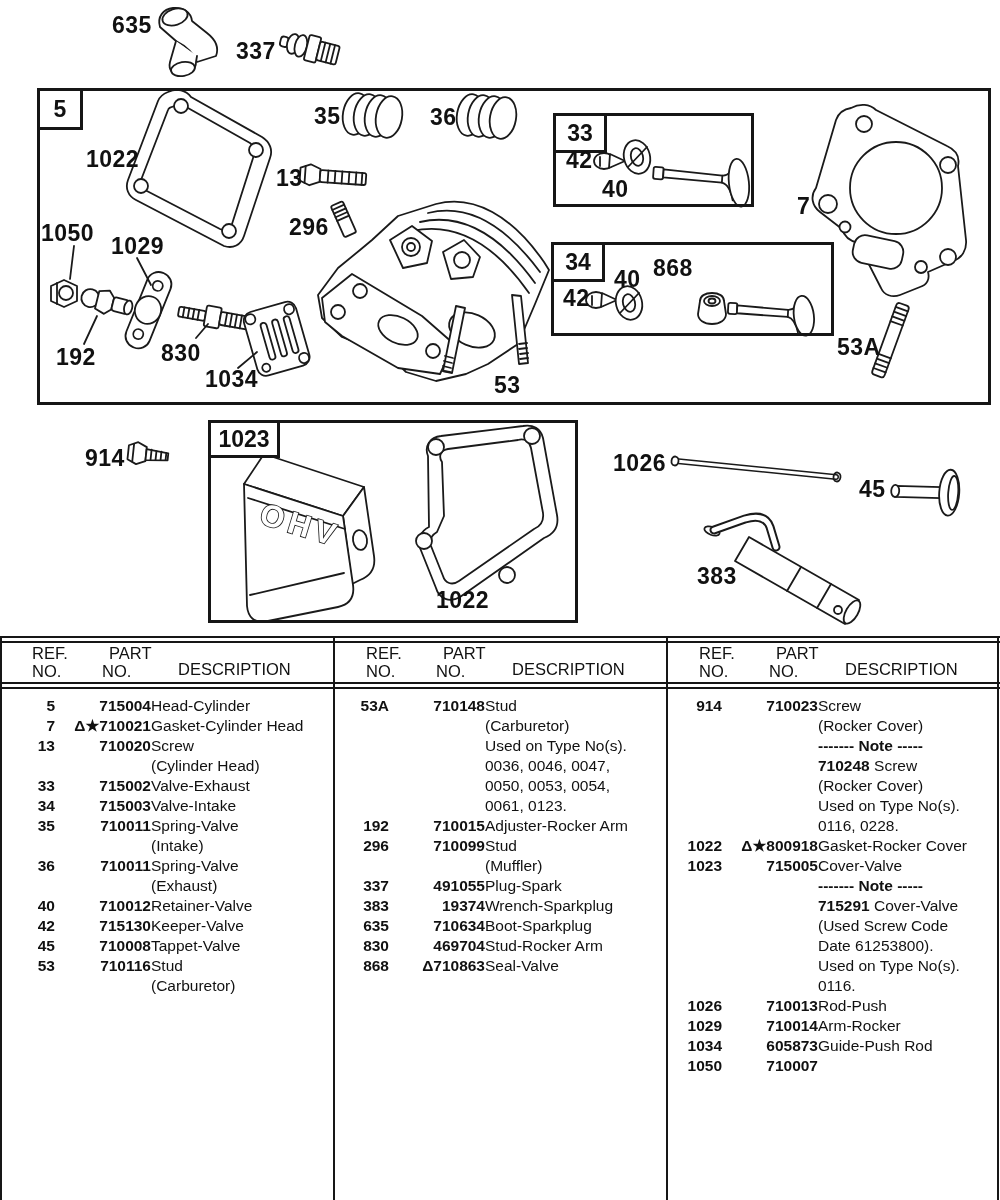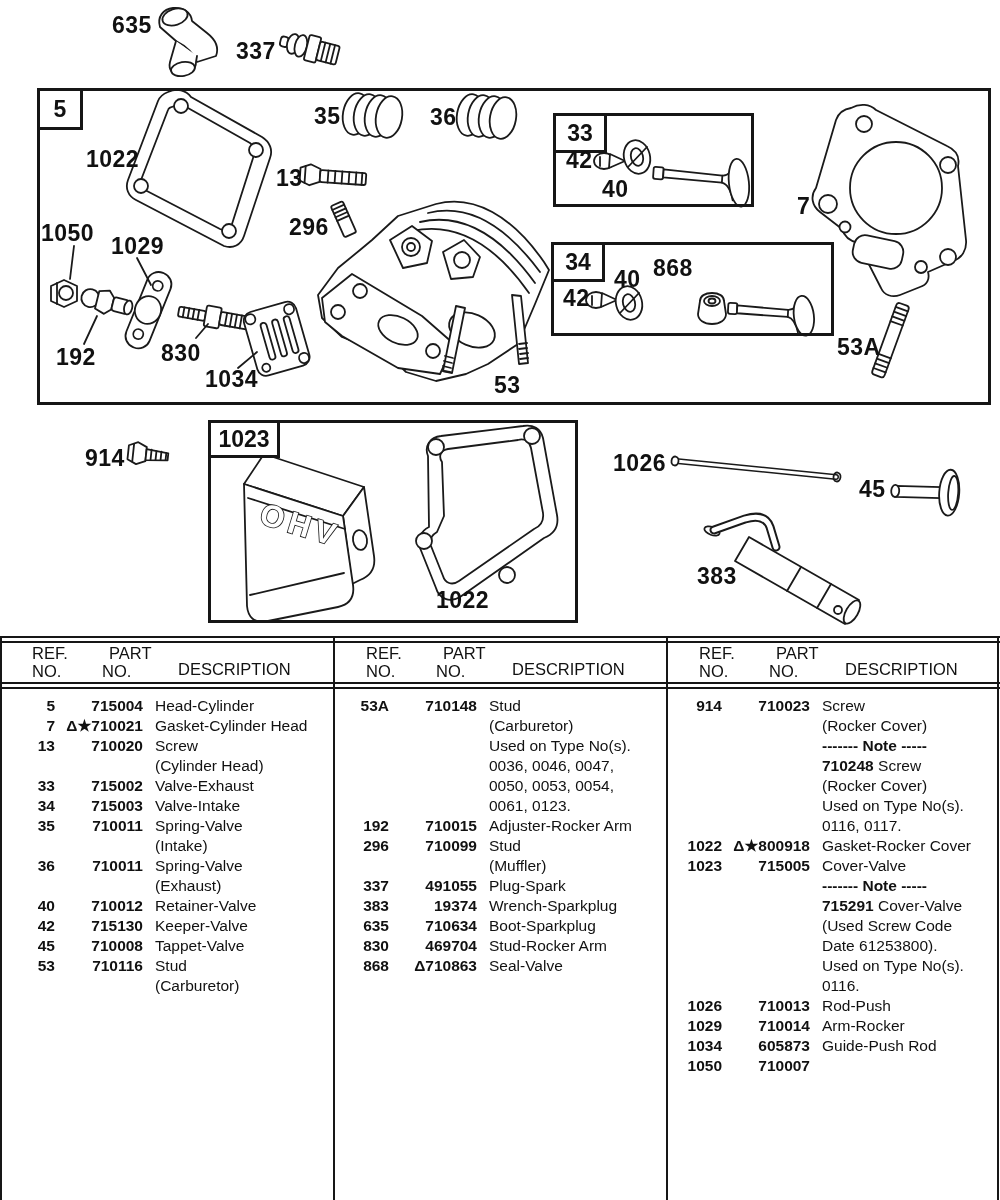--- a/index.html
+++ b/index.html
@@ -20,23 +20,23 @@
   .hrule{position:absolute;left:0;width:1000px;height:3px;background:#fff;
          border-top:2px solid #161616;border-bottom:2px solid #161616;}
   .thead{position:absolute;top:644px;width:333px;height:40px;font-size:16.5px;}
   .thead span{position:absolute;white-space:nowrap;}
   .h-ref1{left:30px;top:0;}   .h-ref2{left:30px;top:18px;}
   .h-part1{left:96px;top:0;margin-left:11px;}  .h-part2{left:100px;top:18px;}
   .h-desc{left:176px;top:4px;margin-top:12px;}
   .tcol{position:absolute;top:696px;width:330px;}
   .prow{display:flex;align-items:flex-start;font-size:15.5px;line-height:20px;}
   .pref{width:53px;text-align:right;font-weight:bold;flex:none;}
-  .ppart{width:84px;margin-left:4px;flex:none;display:flex;justify-content:flex-end;}
+  .ppart{width:84px;margin-left:12px;flex:none;display:flex;justify-content:flex-end;}
   .ppart span{white-space:nowrap;font-weight:bold;}
-  .pdesc{margin-left:12px;flex:1;min-width:0;}
+  .pdesc{margin-left:0;flex:1;min-width:0;}
   .pline{white-space:nowrap;}
   .pline .b{font-weight:bold;}
 </style>
 </head>
 <body>
 
 <div class="page">
 
   <svg class="fig" width="1000" height="637" viewBox="0 0 1000 637">
 
@@ -567,21 +567,21 @@
         <span class="ppart">
           <span>710023</span>
         </span>
         <span class="pdesc">
           <div class="pline"><span>Screw</span></div>
           <div class="pline"><span>(Rocker Cover)</span></div>
           <div class="pline"><span class="b">------- Note -----</span></div>
           <div class="pline"><span class="b">710248</span><span> Screw</span></div>
           <div class="pline"><span>(Rocker Cover)</span></div>
           <div class="pline"><span>Used on Type No(s).</span></div>
-          <div class="pline"><span>0116, 0117.</span></div>
+          <div class="pline"><span>0116, 0228.</span></div>
         </span>
       </div>
       <div class="prow">
         <span class="pref">1022</span>
         <span class="ppart">
           <span>Δ★800918</span>
         </span>
         <span class="pdesc">
           <div class="pline"><span>Gasket-Rocker Cover</span></div>
         </span>

